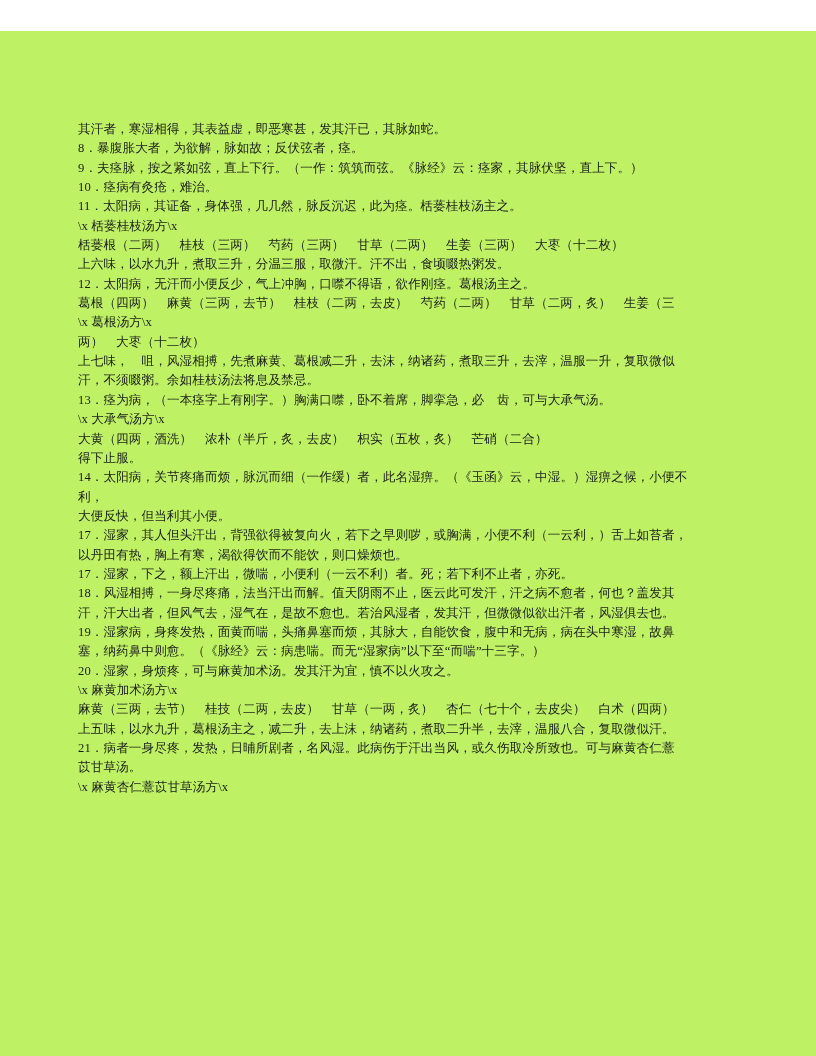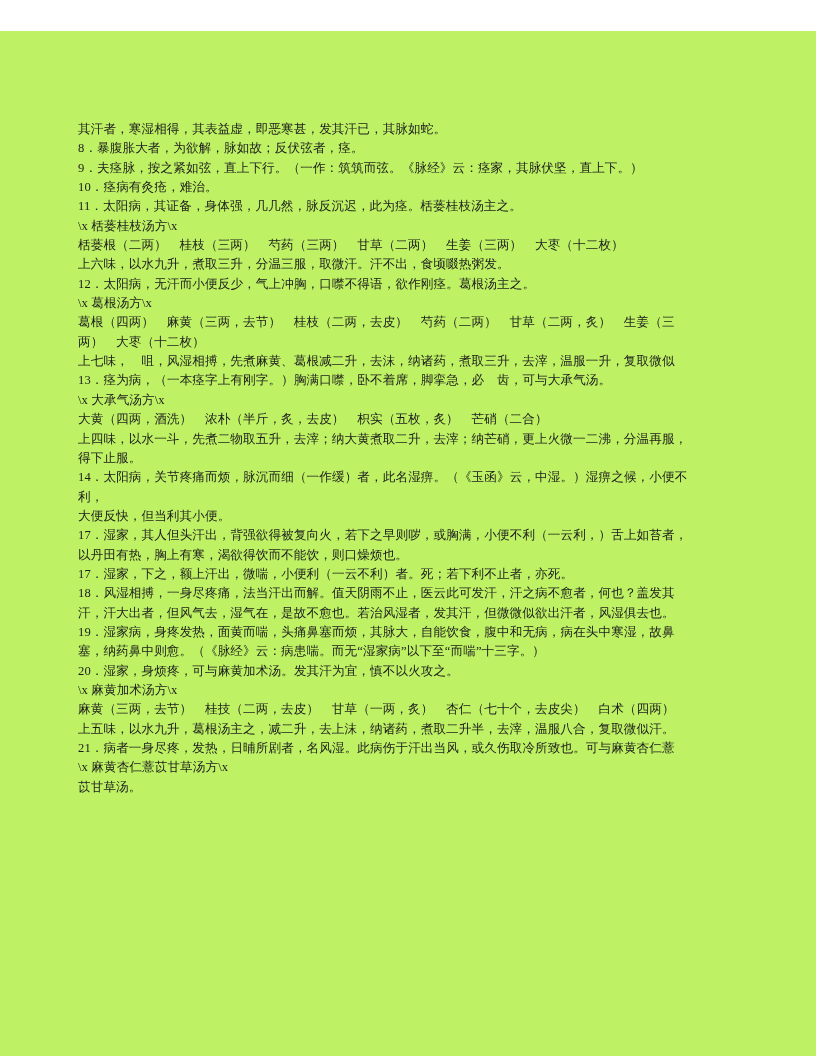--- a/index.html
+++ b/index.html
@@ -49,40 +49,40 @@
 
     <span class="line">其汗者，寒湿相得，其表益虚，即恶寒甚，发其汗已，其脉如蛇。</span>
     <span class="line">8．暴腹胀大者，为欲解，脉如故；反伏弦者，痉。</span>
     <span class="line">9．夫痉脉，按之紧如弦，直上下行。（一作：筑筑而弦。《脉经》云：痉家，其脉伏坚，直上下。）</span>
     <span class="line">10．痉病有灸疮，难治。</span>
     <span class="line">11．太阳病，其证备，身体强，几几然，脉反沉迟，此为痉。栝蒌桂枝汤主之。</span>
     <span class="line">\x 栝蒌桂枝汤方\x</span>
     <span class="line">栝蒌根（二两）　桂枝（三两）　芍药（三两）　甘草（二两）　生姜（三两）　大枣（十二枚）</span>
     <span class="line">上六味，以水九升，煮取三升，分温三服，取微汗。汗不出，食顷啜热粥发。</span>
     <span class="line">12．太阳病，无汗而小便反少，气上冲胸，口噤不得语，欲作刚痉。葛根汤主之。</span>
+    <span class="line">葛根（四两）　麻黄（三两，去节）　桂枝（二两，去皮）　芍药（二两）　甘草（二两，炙）　生姜（三</span>
     <span class="line">\x 葛根汤方\x</span>
-    <span class="line">葛根（四两）　麻黄（三两，去节）　桂枝（二两，去皮）　芍药（二两）　甘草（二两，炙）　生姜（三</span>
     <span class="line cont">两）　大枣（十二枚）</span>
     <span class="line">上七味，　咀，风湿相搏，先煮麻黄、葛根减二升，去沫，纳诸药，煮取三升，去滓，温服一升，复取微似</span>
+    <span class="line cont">汗，不须啜粥。余如桂枝汤法将息及禁忌。</span>
     <span class="line">13．痉为病，（一本痉字上有刚字。）胸满口噤，卧不着席，脚挛急，必　齿，可与大承气汤。</span>
     <span class="line">\x 大承气汤方\x</span>
     <span class="line">大黄（四两，酒洗）　浓朴（半斤，炙，去皮）　枳实（五枚，炙）　芒硝（二合）</span>
-    <span class="line">上四味，以水一斗，先煮二物取五升，去滓；纳大黄煮取二升，去滓；纳芒硝，更上火微一二沸，分温再服，</span>
     <span class="line cont">得下止服。</span>
     <span class="line">14．太阳病，关节疼痛而烦，脉沉而细（一作缓）者，此名湿痹。（《玉函》云，中湿。）湿痹之候，小便不利，</span>
     <span class="line cont">大便反快，但当利其小便。</span>
     <span class="line">17．湿家，其人但头汗出，背强欲得被复向火，若下之早则哕，或胸满，小便不利（一云利，）舌上如苔者，</span>
     <span class="line cont">以丹田有热，胸上有寒，渴欲得饮而不能饮，则口燥烦也。</span>
     <span class="line">17．湿家，下之，额上汗出，微喘，小便利（一云不利）者。死；若下利不止者，亦死。</span>
     <span class="line">18．风湿相搏，一身尽疼痛，法当汗出而解。值天阴雨不止，医云此可发汗，汗之病不愈者，何也？盖发其</span>
     <span class="line cont">汗，汗大出者，但风气去，湿气在，是故不愈也。若治风湿者，发其汗，但微微似欲出汗者，风湿俱去也。</span>
     <span class="line">19．湿家病，身疼发热，面黄而喘，头痛鼻塞而烦，其脉大，自能饮食，腹中和无病，病在头中寒湿，故鼻</span>
     <span class="line cont">塞，纳药鼻中则愈。（《脉经》云：病患喘。而无“湿家病”以下至“而喘”十三字。）</span>
     <span class="line">20．湿家，身烦疼，可与麻黄加术汤。发其汗为宜，慎不以火攻之。</span>
     <span class="line">\x 麻黄加术汤方\x</span>
     <span class="line">麻黄（三两，去节）　桂技（二两，去皮）　甘草（一两，炙）　杏仁（七十个，去皮尖）　白术（四两）</span>
     <span class="line">上五味，以水九升，葛根汤主之，减二升，去上沫，纳诸药，煮取二升半，去滓，温服八合，复取微似汗。</span>
     <span class="line">21．病者一身尽疼，发热，日晡所剧者，名风湿。此病伤于汗出当风，或久伤取冷所致也。可与麻黄杏仁薏</span>
+    <span class="line cont">苡甘草汤。</span>
     <span class="line">\x 麻黄杏仁薏苡甘草汤方\x</span>
-    <span class="line cont">苡甘草汤。</span>
 
   </div>
 </div>
 
 </body></html>

